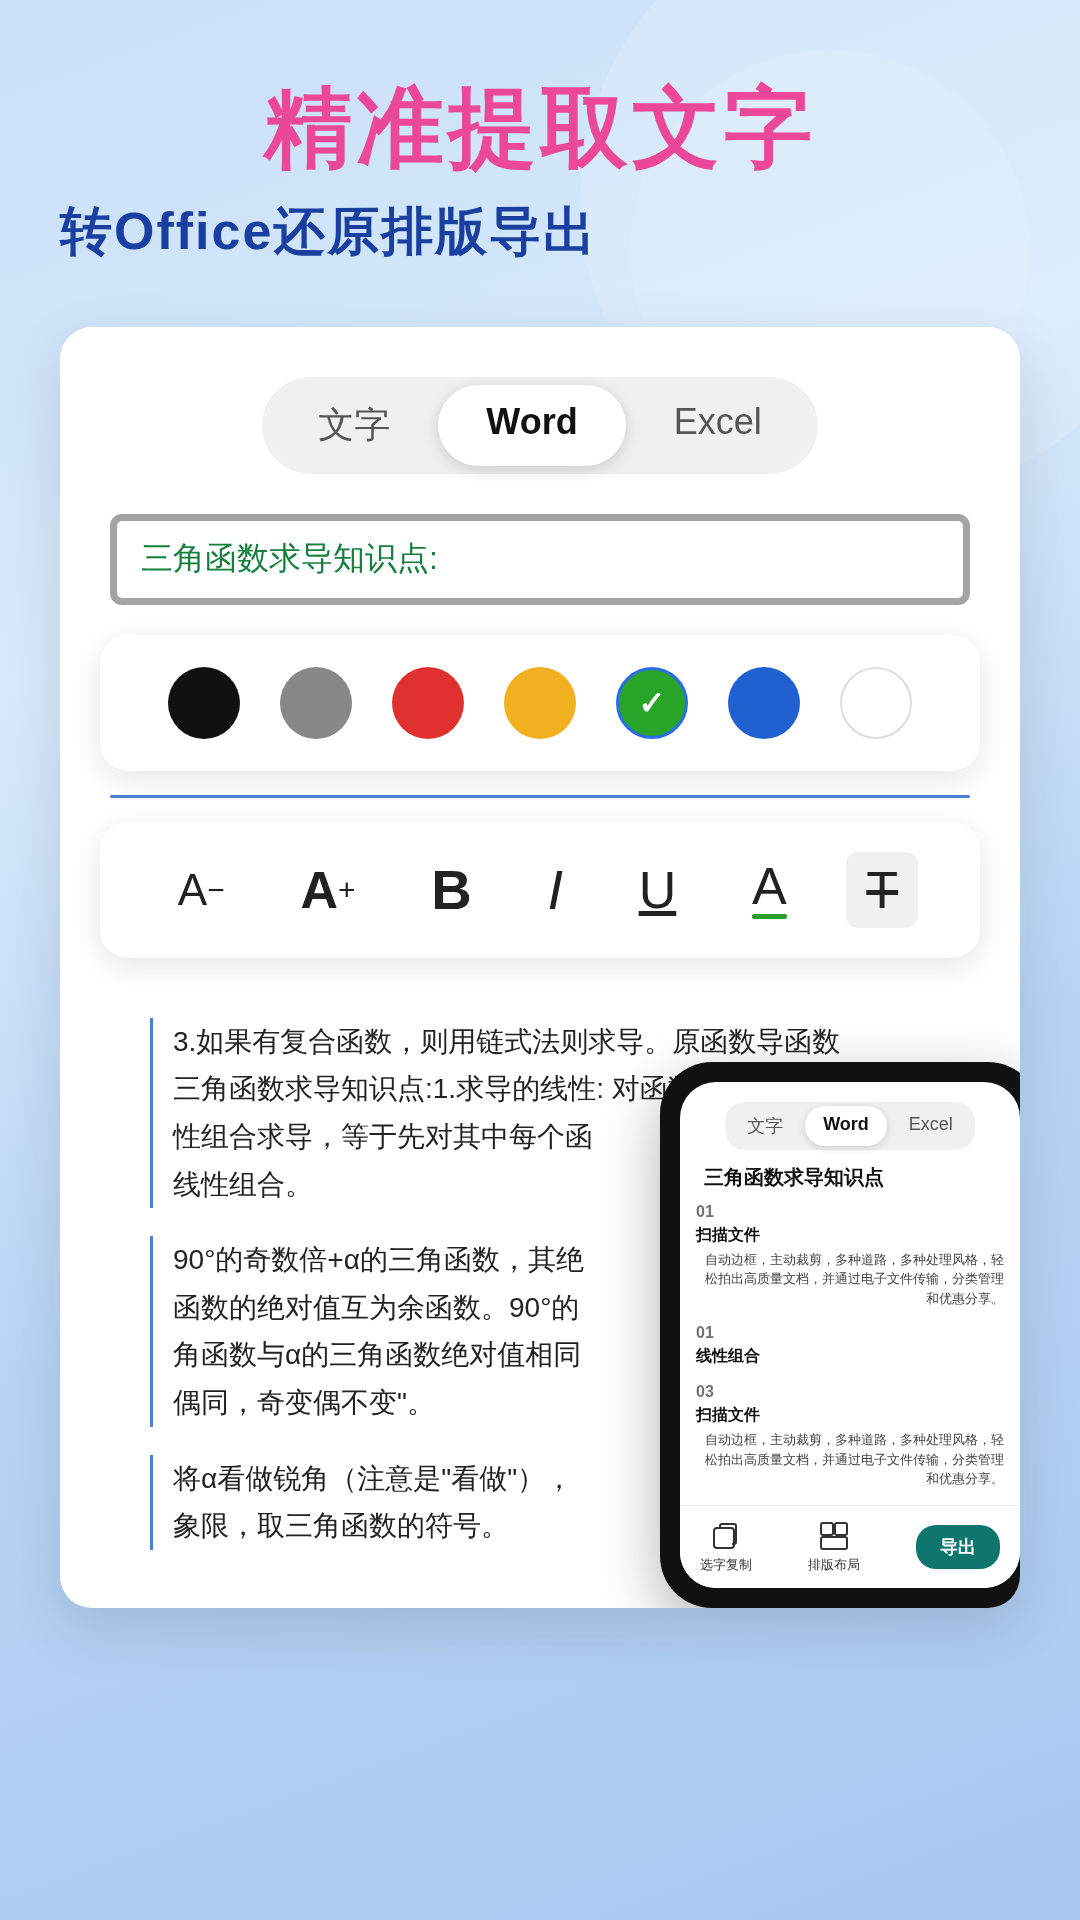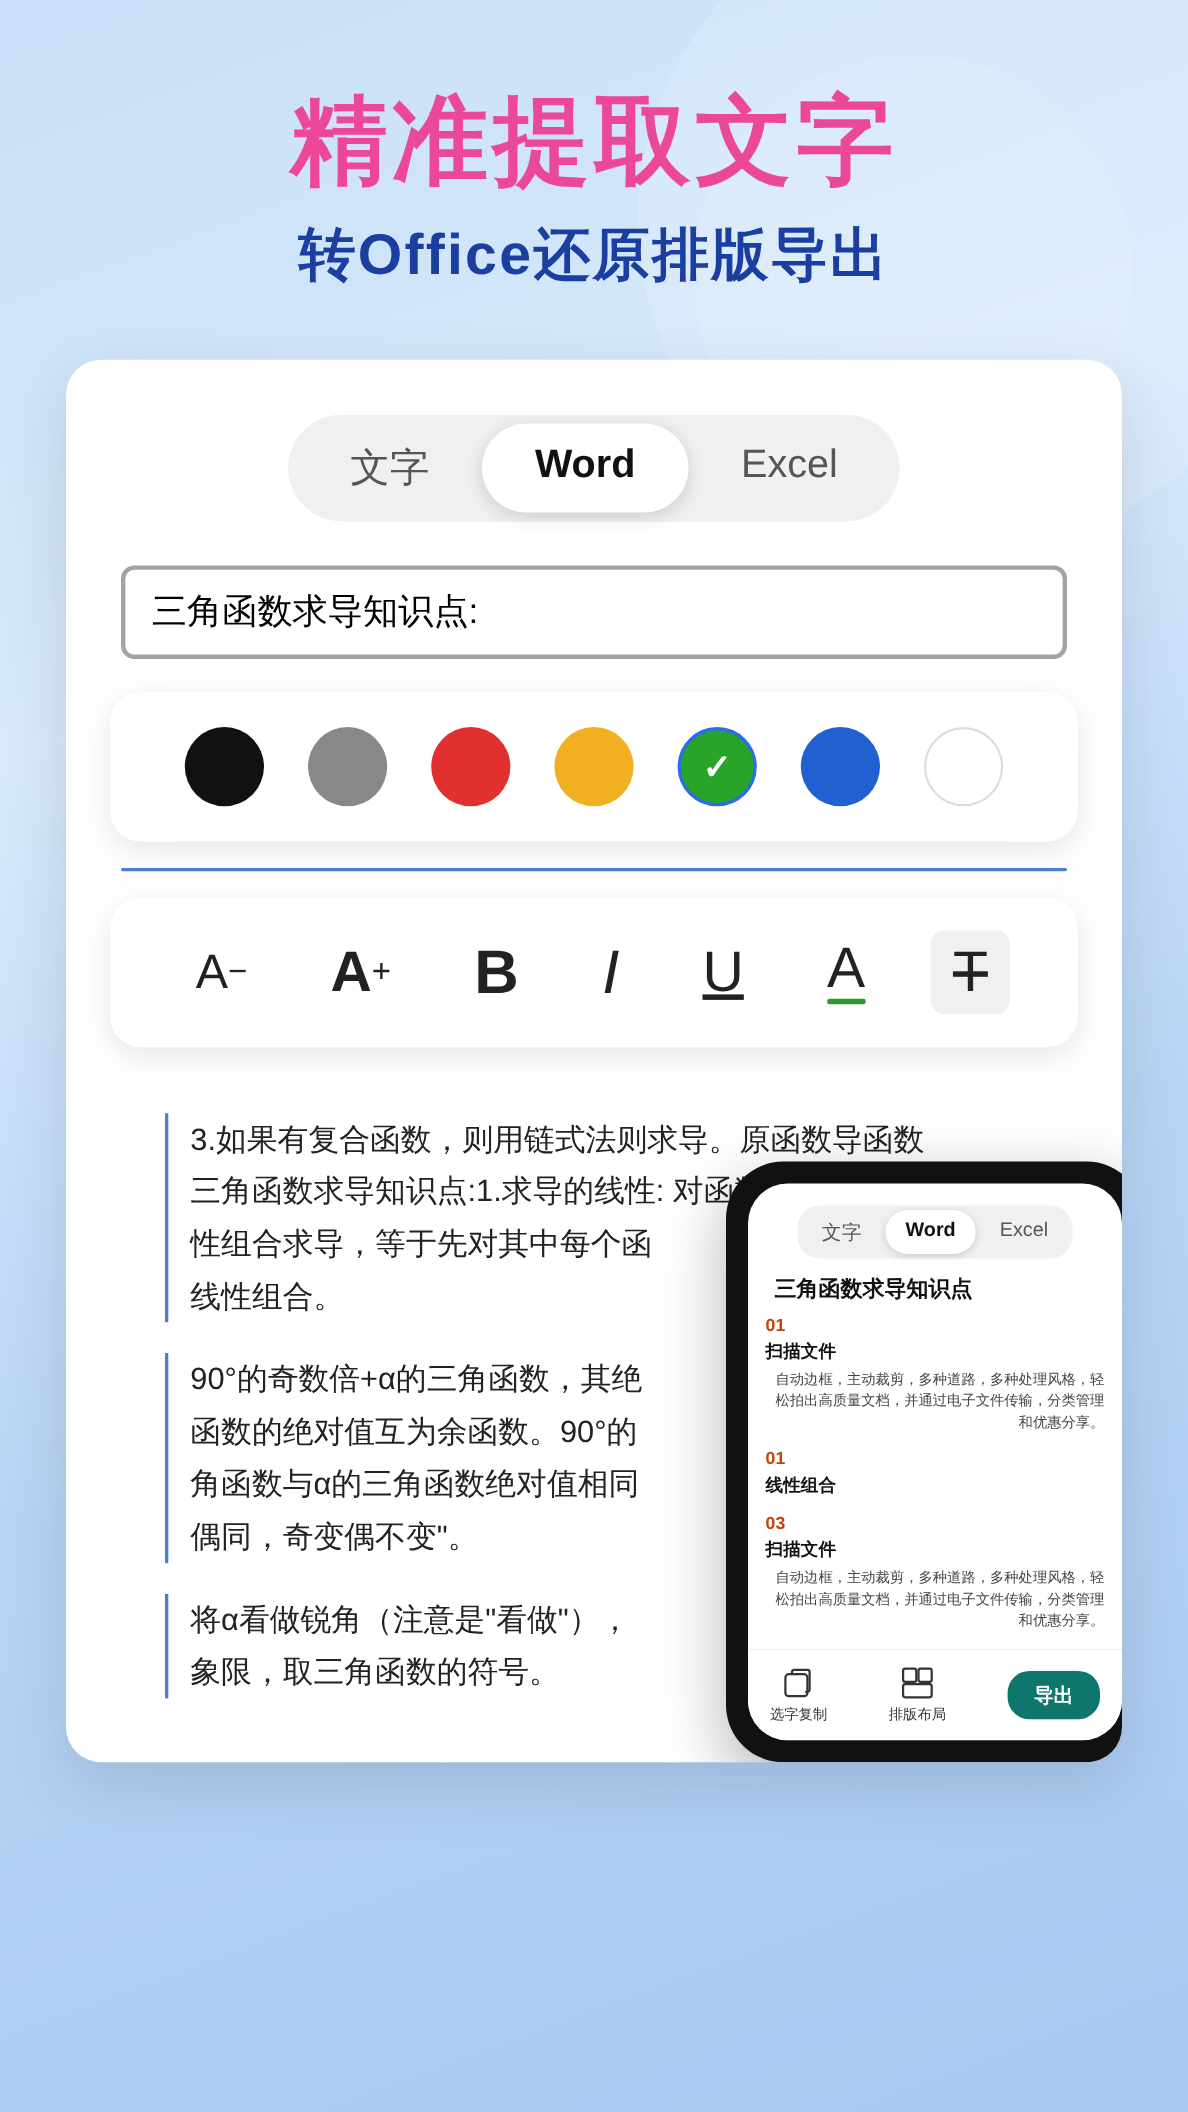--- a/index.html
+++ b/index.html
@@ -44,21 +44,21 @@
       text-align: center;
       font-size: 88px;
       font-weight: 900;
       color: #ec4899;
       line-height: 1.1;
       margin-bottom: 20px;
       letter-spacing: 4px;
     }
 
     .hero-subtitle {
-      text-align: center;
+      text-align: left;
       font-size: 52px;
       font-weight: 700;
       color: #1a3fa0;
       margin-bottom: 60px;
       letter-spacing: 2px;
     }
 
     
     .main-card {
       background: white;
@@ -88,25 +88,25 @@
     .tab-container {
       background: #f0f0f0;
       border-radius: 60px;
       padding: 8px;
       display: inline-flex;
     }
 
     
     .text-input {
       width: 100%;
-      border: 4px solid #a3a3a3;
+      border: 7px solid #a3a3a3;
       border-radius: 12px;
       padding: 20px 24px;
       font-size: 32px;
-      color: #000000;
+      color: #15803d;
       background: white;
       margin-bottom: 30px;
       outline: none;
     }
 
     
     .color-picker-card {
       background: white;
       border-radius: 28px;
       padding: 32px 48px;
@@ -268,21 +268,21 @@
       padding-left: 8px;
     }
 
     .phone-section {
       margin-bottom: 16px;
     }
 
     .phone-section-num {
       font-size: 16px;
       font-weight: 700;
-      color: #c2410c;
+      color: #737373;
       margin-bottom: 4px;
     }
 
     .phone-section-title {
       font-size: 16px;
       font-weight: 600;
       color: #111;
       margin-bottom: 4px;
     }
 

